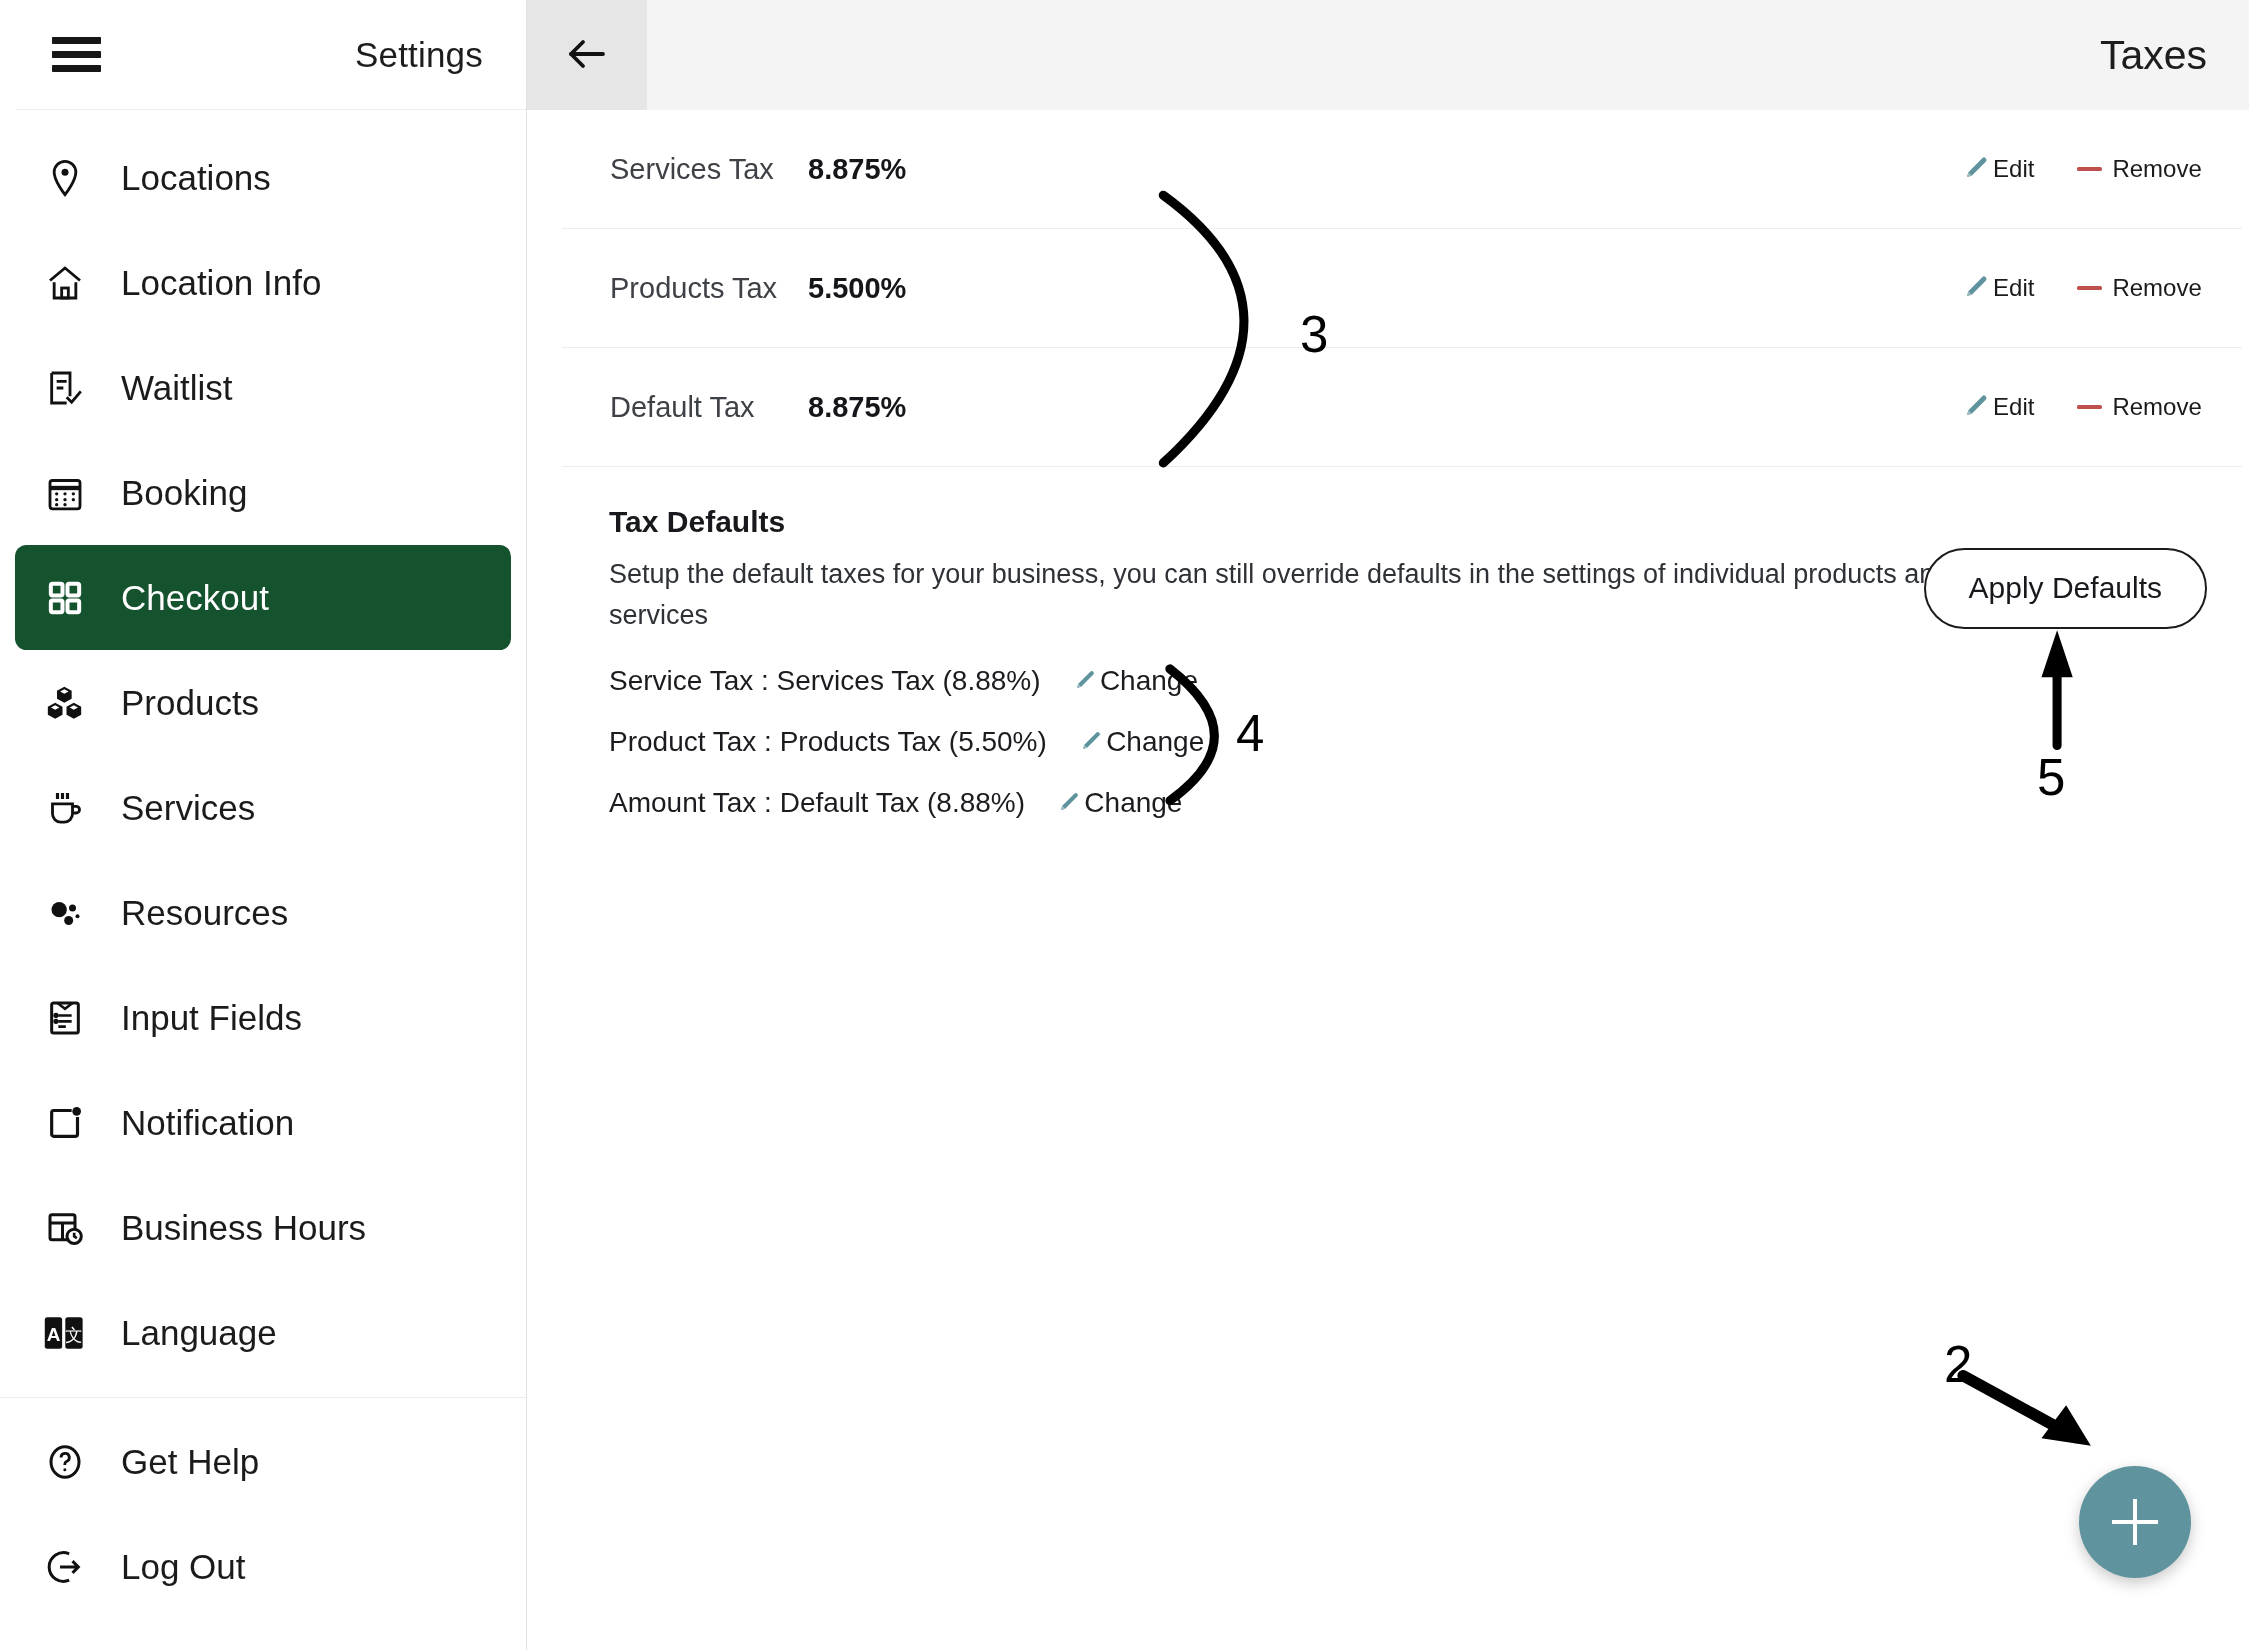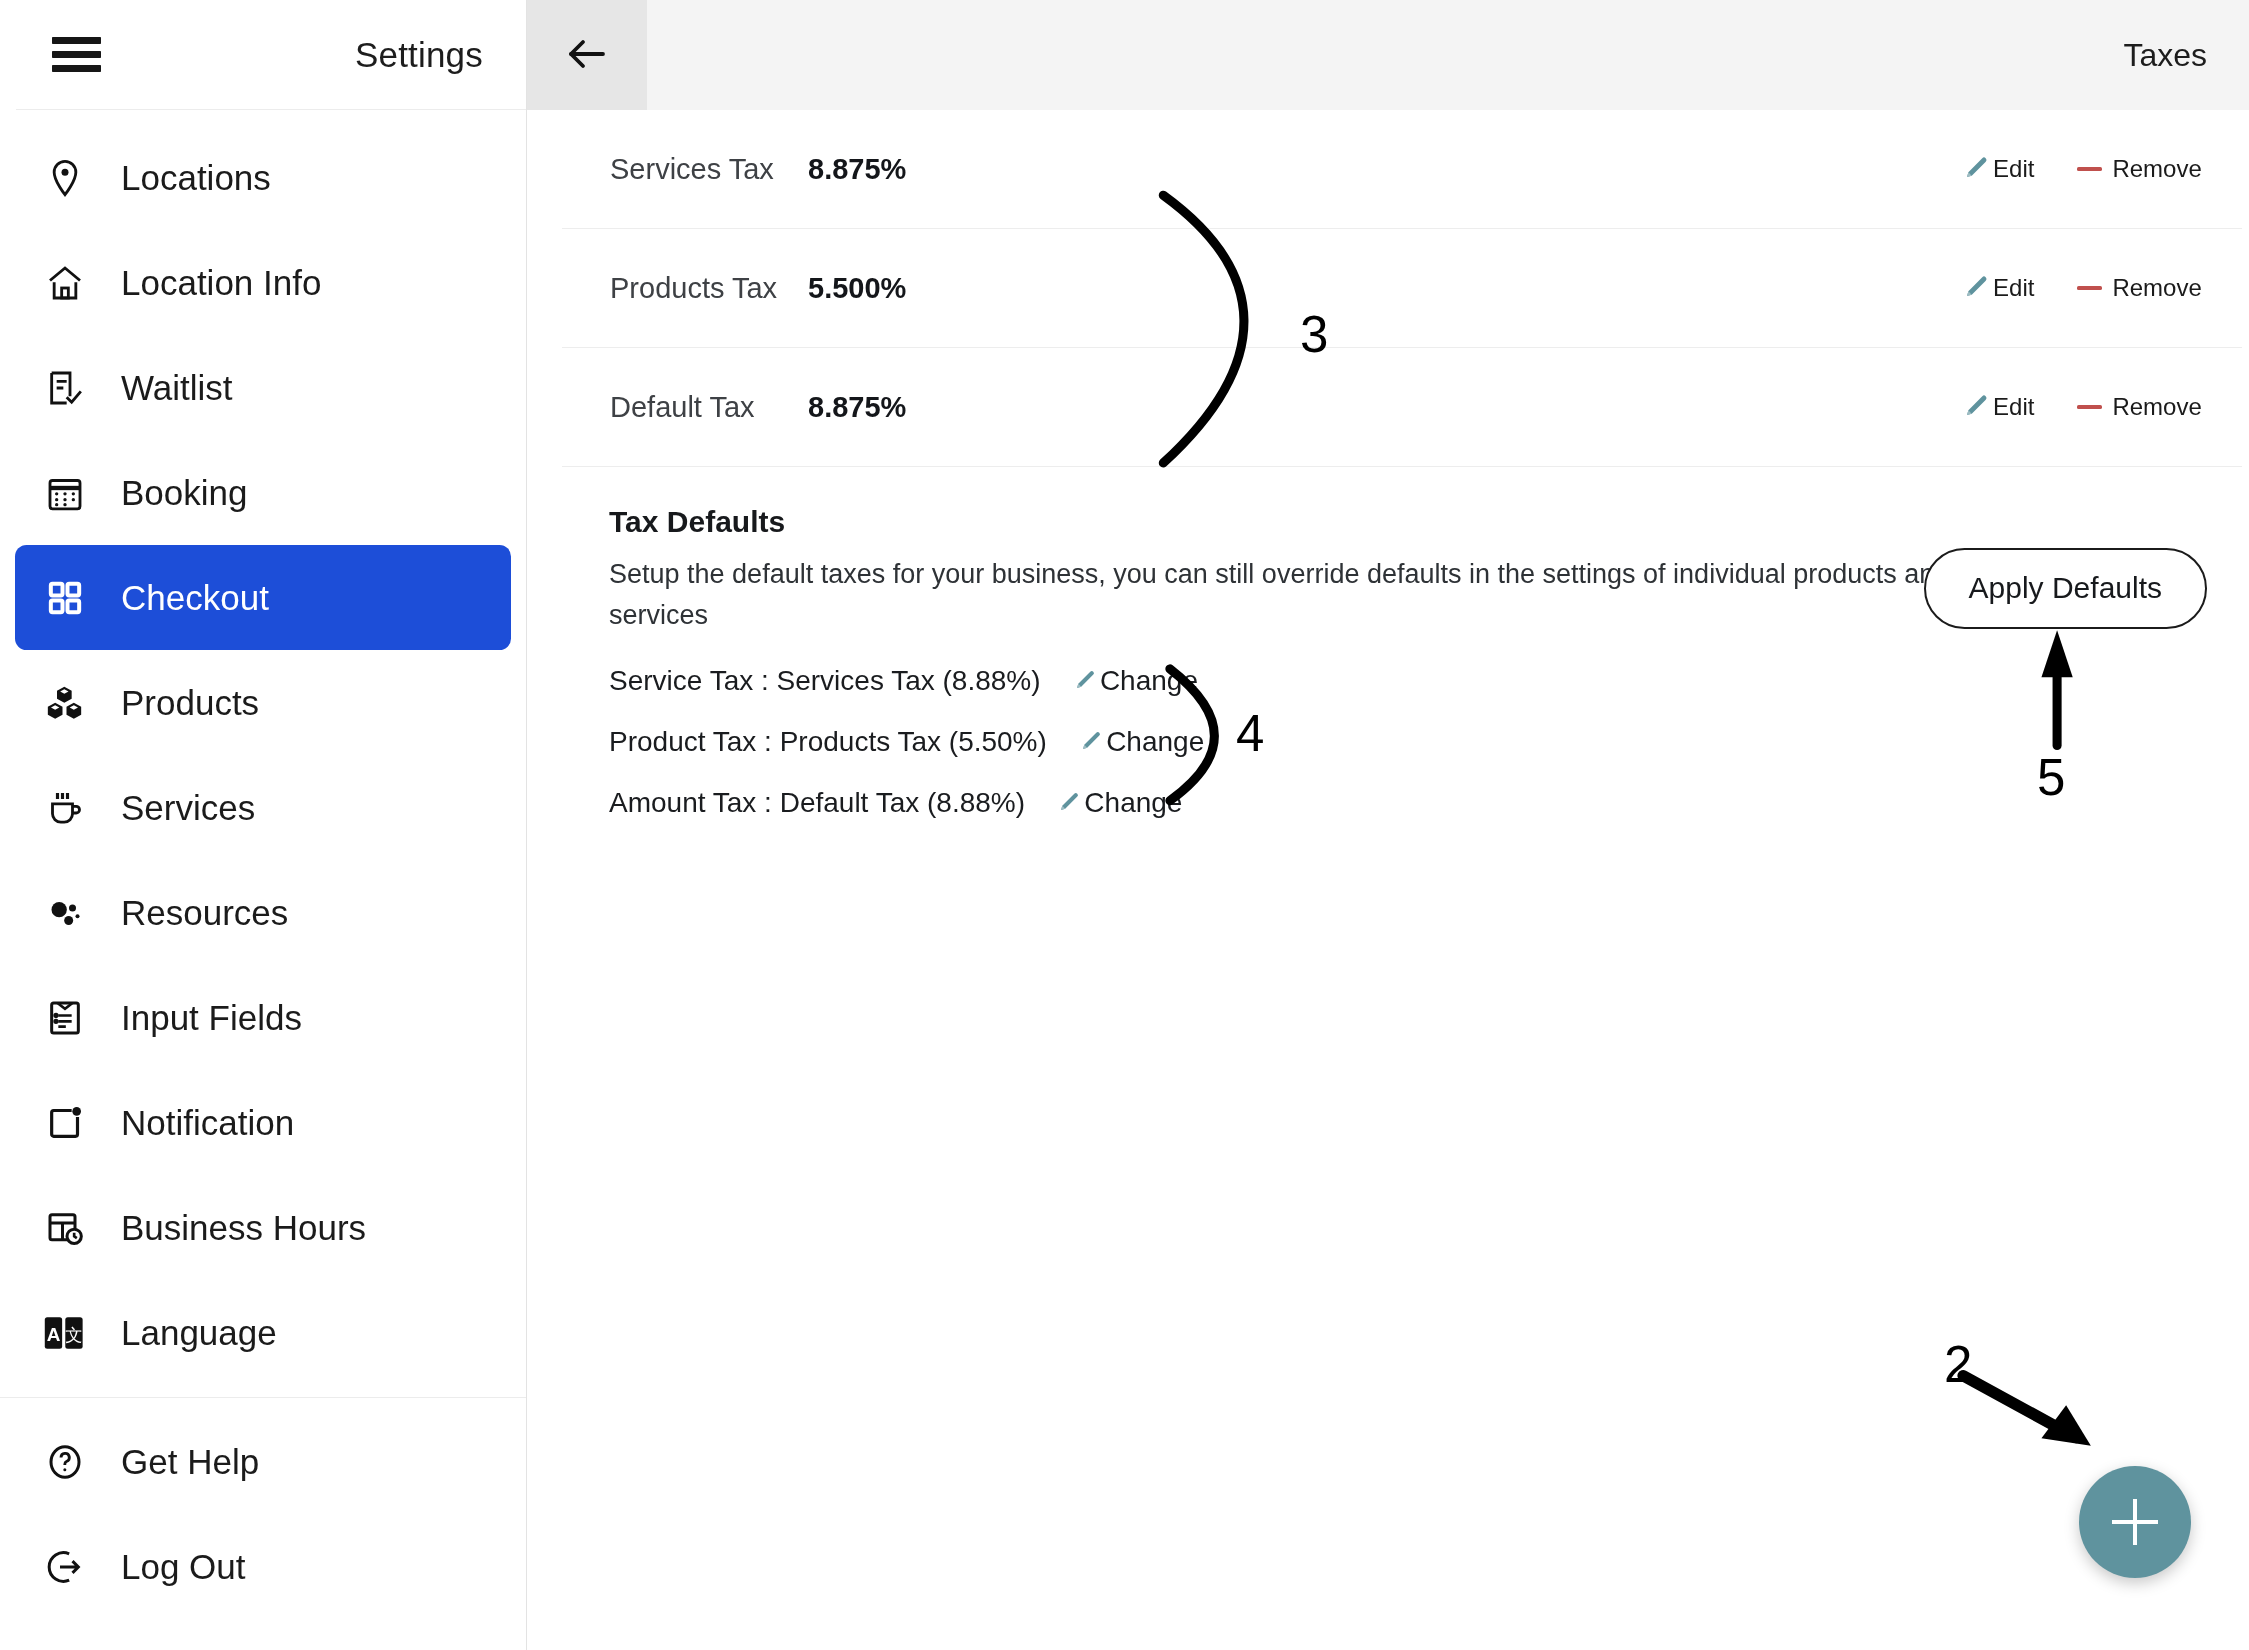--- a/index.html
+++ b/index.html
@@ -40,39 +40,39 @@
   .nav-item {
     height: 105px; display: flex; align-items: center;
     padding-left: 18px; margin: 0 15px; border-radius: 11.5px;
     cursor: pointer; text-decoration: none;
   }
   .nav-item .ico {
     width: 63px; flex: 0 0 63px; display: flex; align-items: center; justify-content: center;
     color: #111111;
   }
   .nav-item .lbl { font-size: 35px; color: #1b1b1b; margin-left: 25px; white-space: nowrap; }
-  .nav-item.active { background: #1d4ed8; }
+  .nav-item.active { background: #14532d; }
   .nav-item.active .lbl { color: #ffffff; }
   .nav-item.active .ico { color: #ffffff; }
 
   .nav-sep { height: 1.6px; background: #ececec; margin: 11.5px 0 11.5px 0; }
 
   
   .main { flex: 1; height: 1650px; position: relative; background: #fff; display: flex; flex-direction: column; }
   .main-header {
     height: 110px; flex: 0 0 110px; background: #f4f4f4;
     display: flex; align-items: center; position: relative;
   }
   .back-btn {
     width: 120px; height: 110px; background: #e6e6e6;
     display: flex; align-items: center; justify-content: center; cursor: pointer;
   }
   .page-title {
     position: absolute; right: 43px; top: 50%; transform: translateY(-50%);
-    font-size: 32px; color: #1d1d1d;
+    font-size: 41px; color: #1d1d1d;
   }
 
   .content { flex: 1; position: relative; }
 
   
   .tax-table { padding-top: 0; }
   .tax-row {
     height: 119px; display: flex; align-items: center;
     padding: 0 0 0 48px; margin-left: 35px; margin-right: 8.2px;
     border-bottom: 1.6px solid #ededed;

